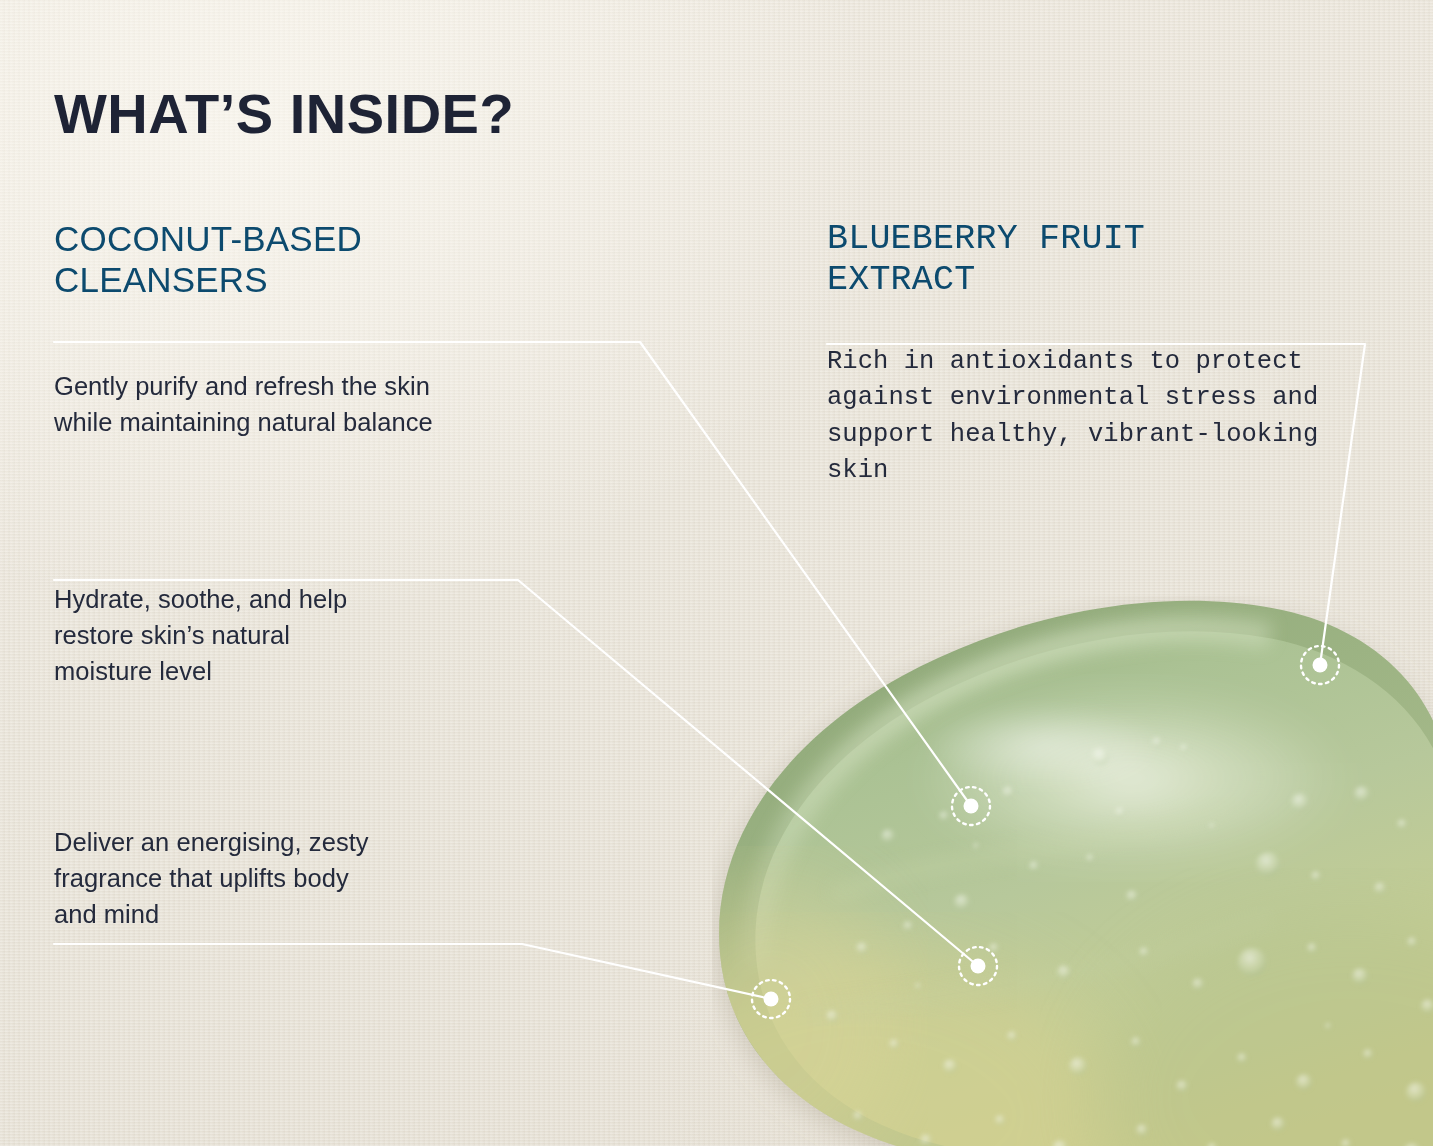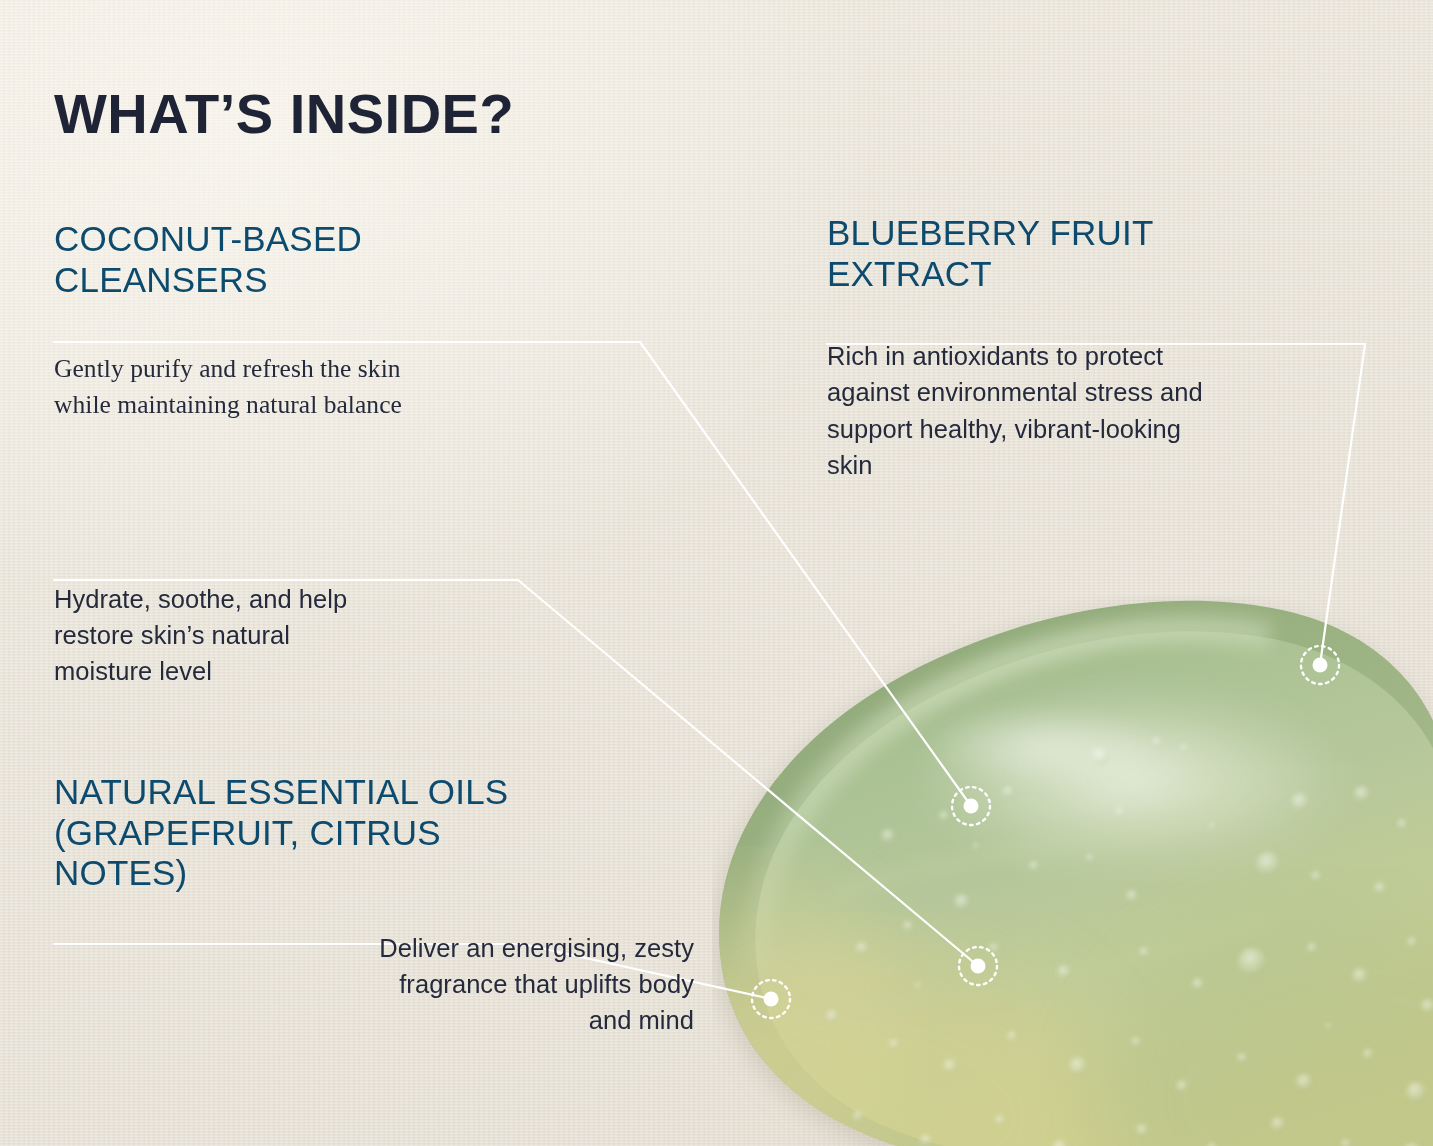--- a/index.html
+++ b/index.html
@@ -74,25 +74,25 @@
     white-space:pre-line;
   }
 
   
   .col-left{ left:54px; }
   .col-right{ left:827px; }
 
   #sec-coconut  { top:219px; width:620px; }
   #sec-betaine  { top:500px; width:620px; }
   #sec-oils     { top:772px; width:640px; }
-  #sec-blueberry{ top:213px; width:560px; }
-
-  #sec-coconut   .section-body { margin-top:51px;font-family:Liberation Serif, serif; }
+  #sec-blueberry{ top:219px; width:560px;font-family:Liberation Mono, monospace; }
+
+  #sec-coconut   .section-body { margin-top:68px; }
   #sec-betaine   .section-body { margin-top:81px; }
-  #sec-oils      .section-body { margin-top:36px;text-align:right; }
+  #sec-oils      .section-body { margin-top:52px; }
   #sec-blueberry .section-body { margin-top:44px; }
 </style>
 </head>
 <body>
 
 <div id="paper-texture"></div>
 
 <div id="gel-blob-wrap">
   <svg width="740" height="570" viewBox="0 0 740 570" xmlns="http://www.w3.org/2000/svg">
     <defs>
@@ -294,23 +294,20 @@
 while maintaining natural balance</div>
   </div>
 
   <div class="section col-left" id="sec-betaine">
     <div class="section-body">Hydrate, soothe, and help
 restore skin’s natural
 moisture level</div>
   </div>
 
   <div class="section col-left" id="sec-oils">
-    <div class="section-heading">NATURAL ESSENTIAL OILS
-(GRAPEFRUIT, CITRUS
-NOTES)</div>
     <div class="section-body">Deliver an energising, zesty
 fragrance that uplifts body
 and mind</div>
   </div>
 
   <div class="section col-right" id="sec-blueberry">
     <div class="section-heading">BLUEBERRY FRUIT
 EXTRACT</div>
     <div class="section-body">Rich in antioxidants to protect
 against environmental stress and

